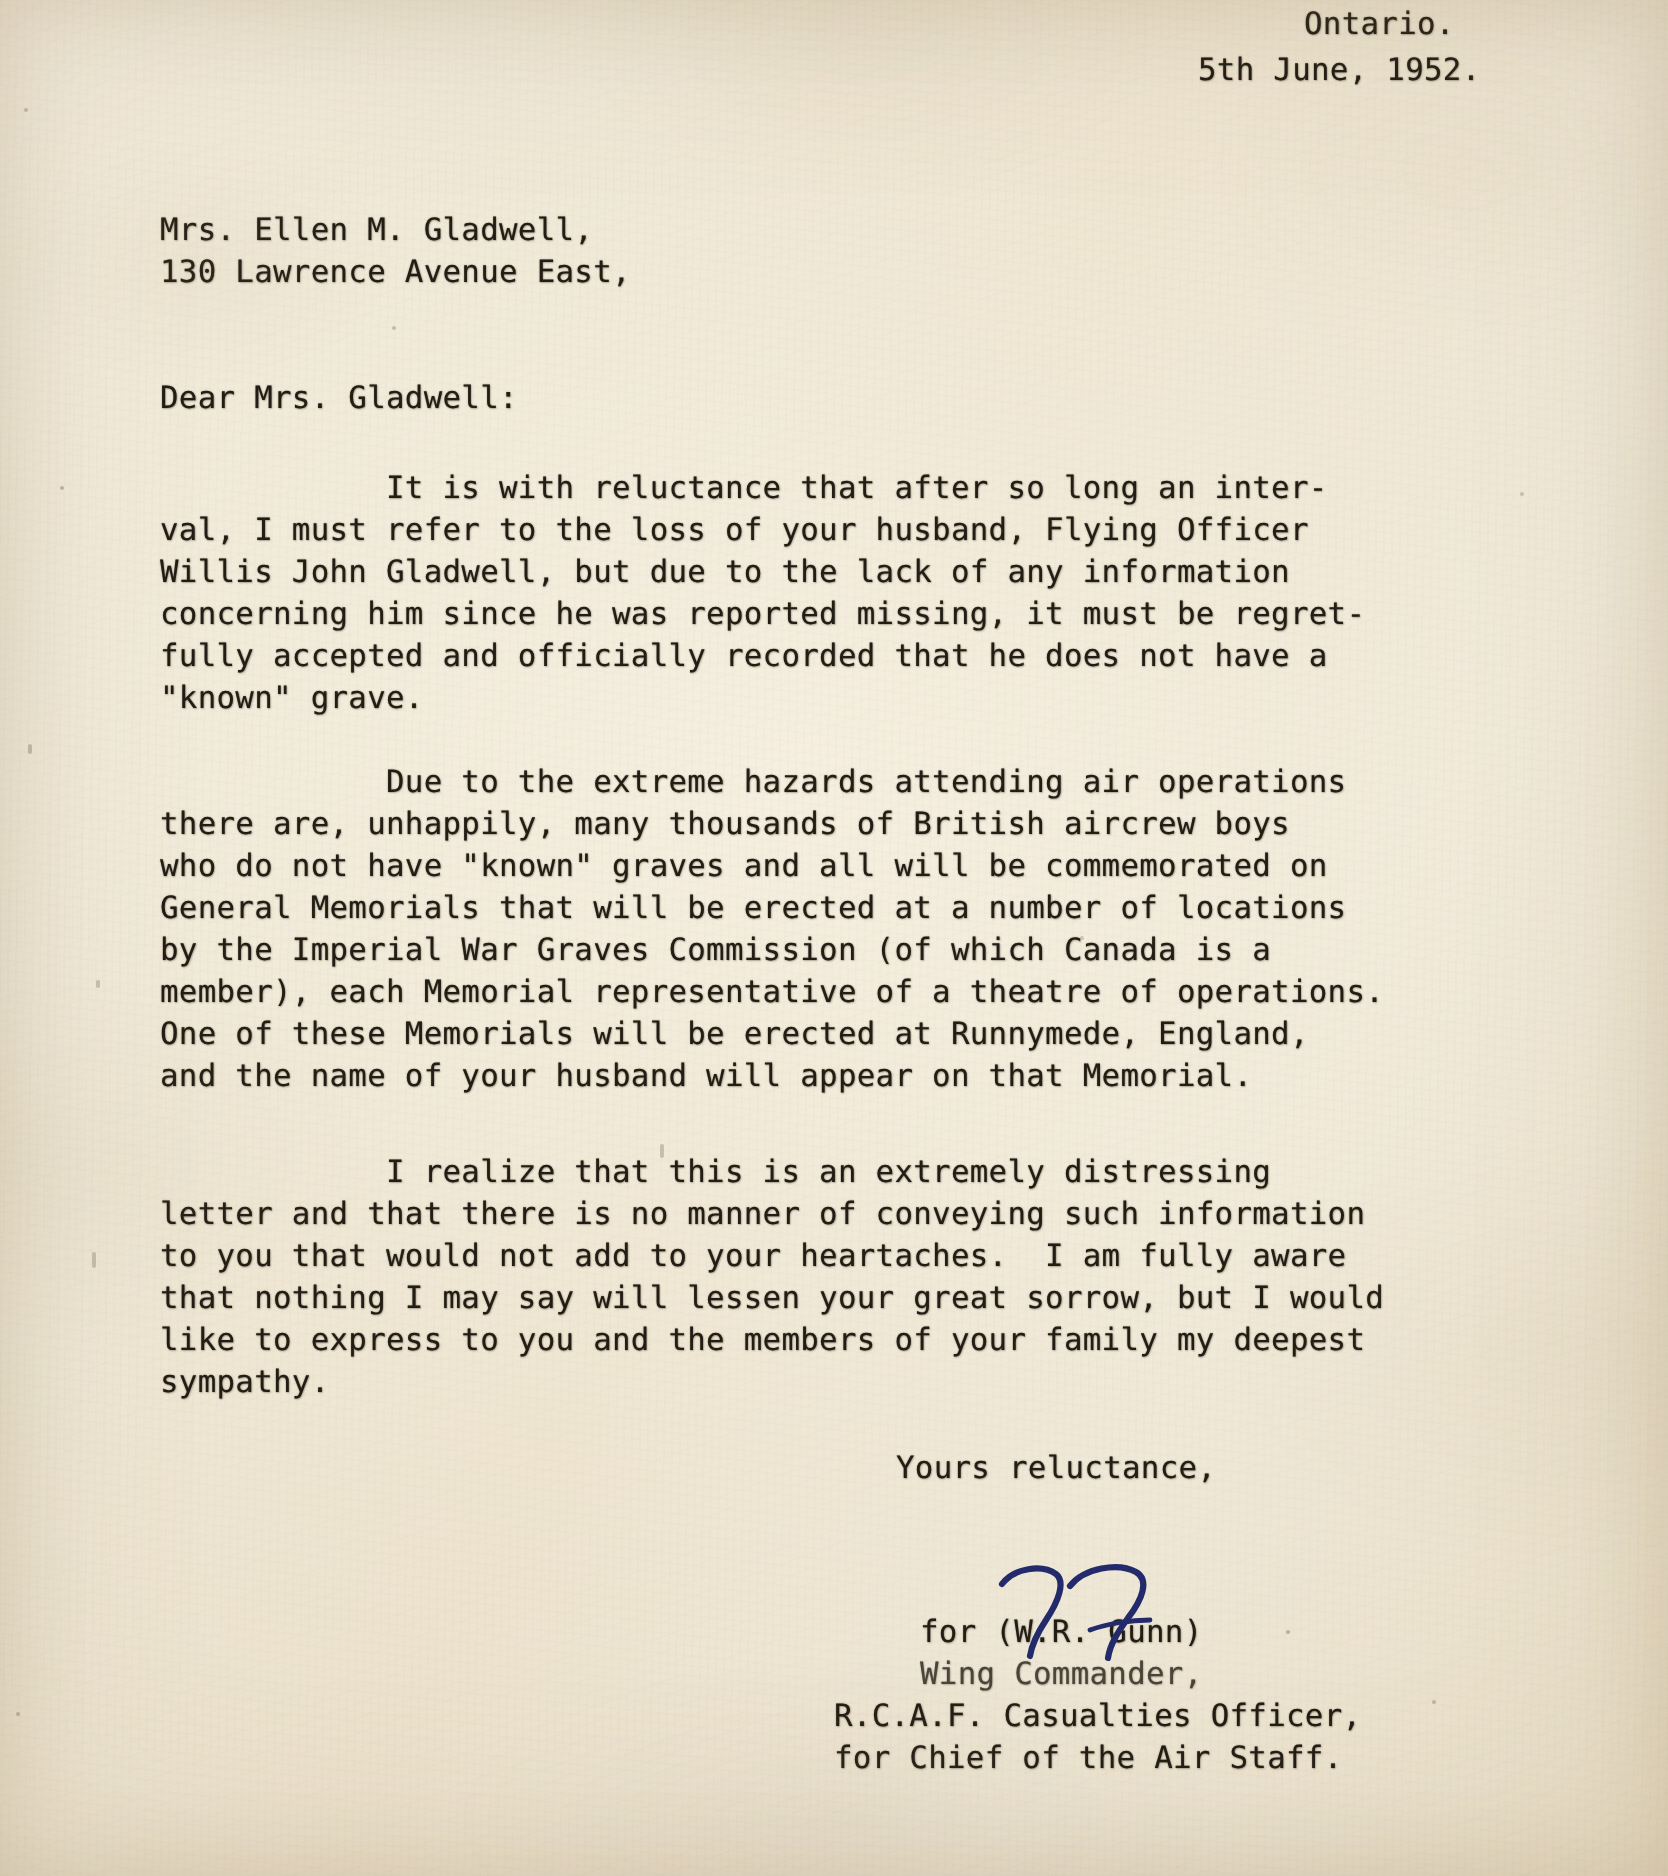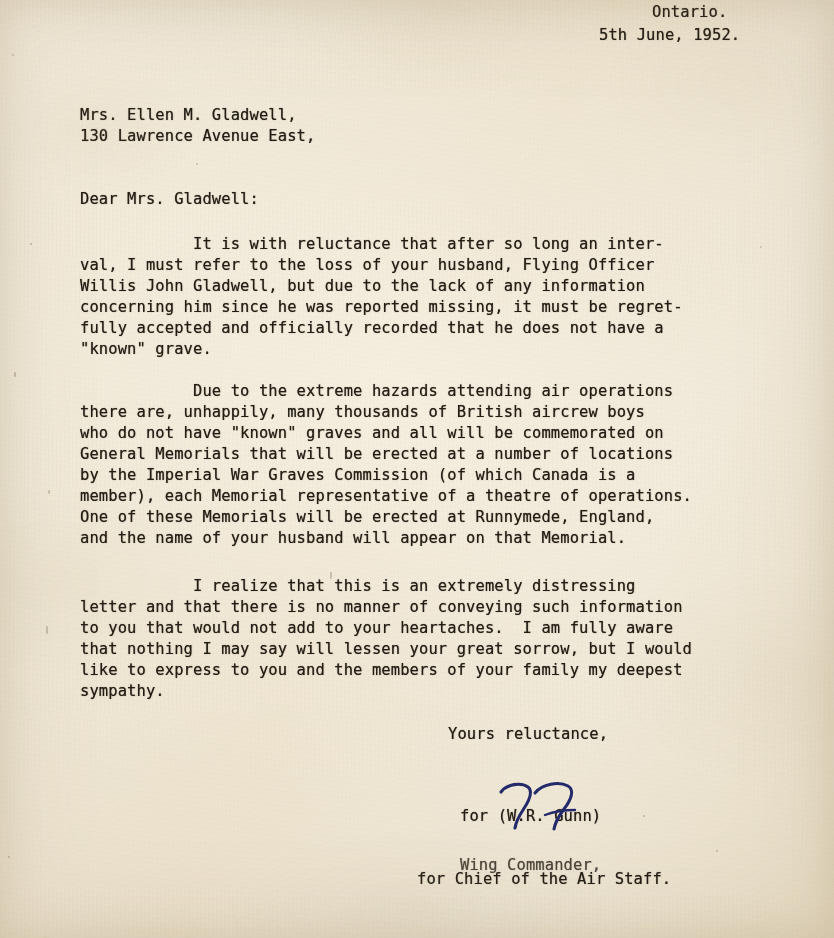--- a/index.html
+++ b/index.html
@@ -97,21 +97,21 @@
     position: absolute;
     white-space: pre;
   }
 
   
   .ribbon {
     text-shadow:
       0 0 0.7px rgba(40,33,22,0.55),
       0.4px 0.25px 0.9px rgba(70,58,40,0.30);
   }
-  .faint { opacity: 0.80; margin-top: 28px; }
+  .faint { opacity: 0.80; }
 
   
   .signature {
     position: absolute;
     left: 497px;
     top: 779px;
     width: 92px;
     height: 56px;
     pointer-events: none;
   }
@@ -171,20 +171,21 @@
 like to express to you and the members of your family my deepest
 sympathy.</div>
 
     
     <div class="blk ribbon" style="left:448px; top:724px;">Yours reluctance,</div>
 
     <div class="blk ribbon" style="left:460px; top:806px;">for (W.R. Gunn)</div>
 
     <div class="blk ribbon faint" style="left:460px; top:827px;">Wing Commander,</div>
 
+    <div class="blk ribbon" style="left:417px; top:848px;">R.C.A.F. Casualties Officer,</div>
 
     <div class="blk ribbon" style="left:417px; top:869px;">for Chief of the Air Staff.</div>
 
   </div>
 
   <svg class="signature" viewBox="0 0 92 56" aria-hidden="true">
     <g fill="none" stroke="#232a6b" stroke-linecap="round" stroke-linejoin="round">
       <path d="M4 13 C10 5, 24 3, 31 8 C36 12, 32 22, 26 31 C22 37, 19 43, 18 49" stroke-width="3.1"></path>
       <path d="M38 14 C45 5, 62 2, 71 7 C78 11, 74 21, 67 30 C62 37, 58 43, 57 50" stroke-width="3.1"></path>
       <path d="M48 36 C56 33, 68 31, 78 31" stroke-width="2.4"></path>

